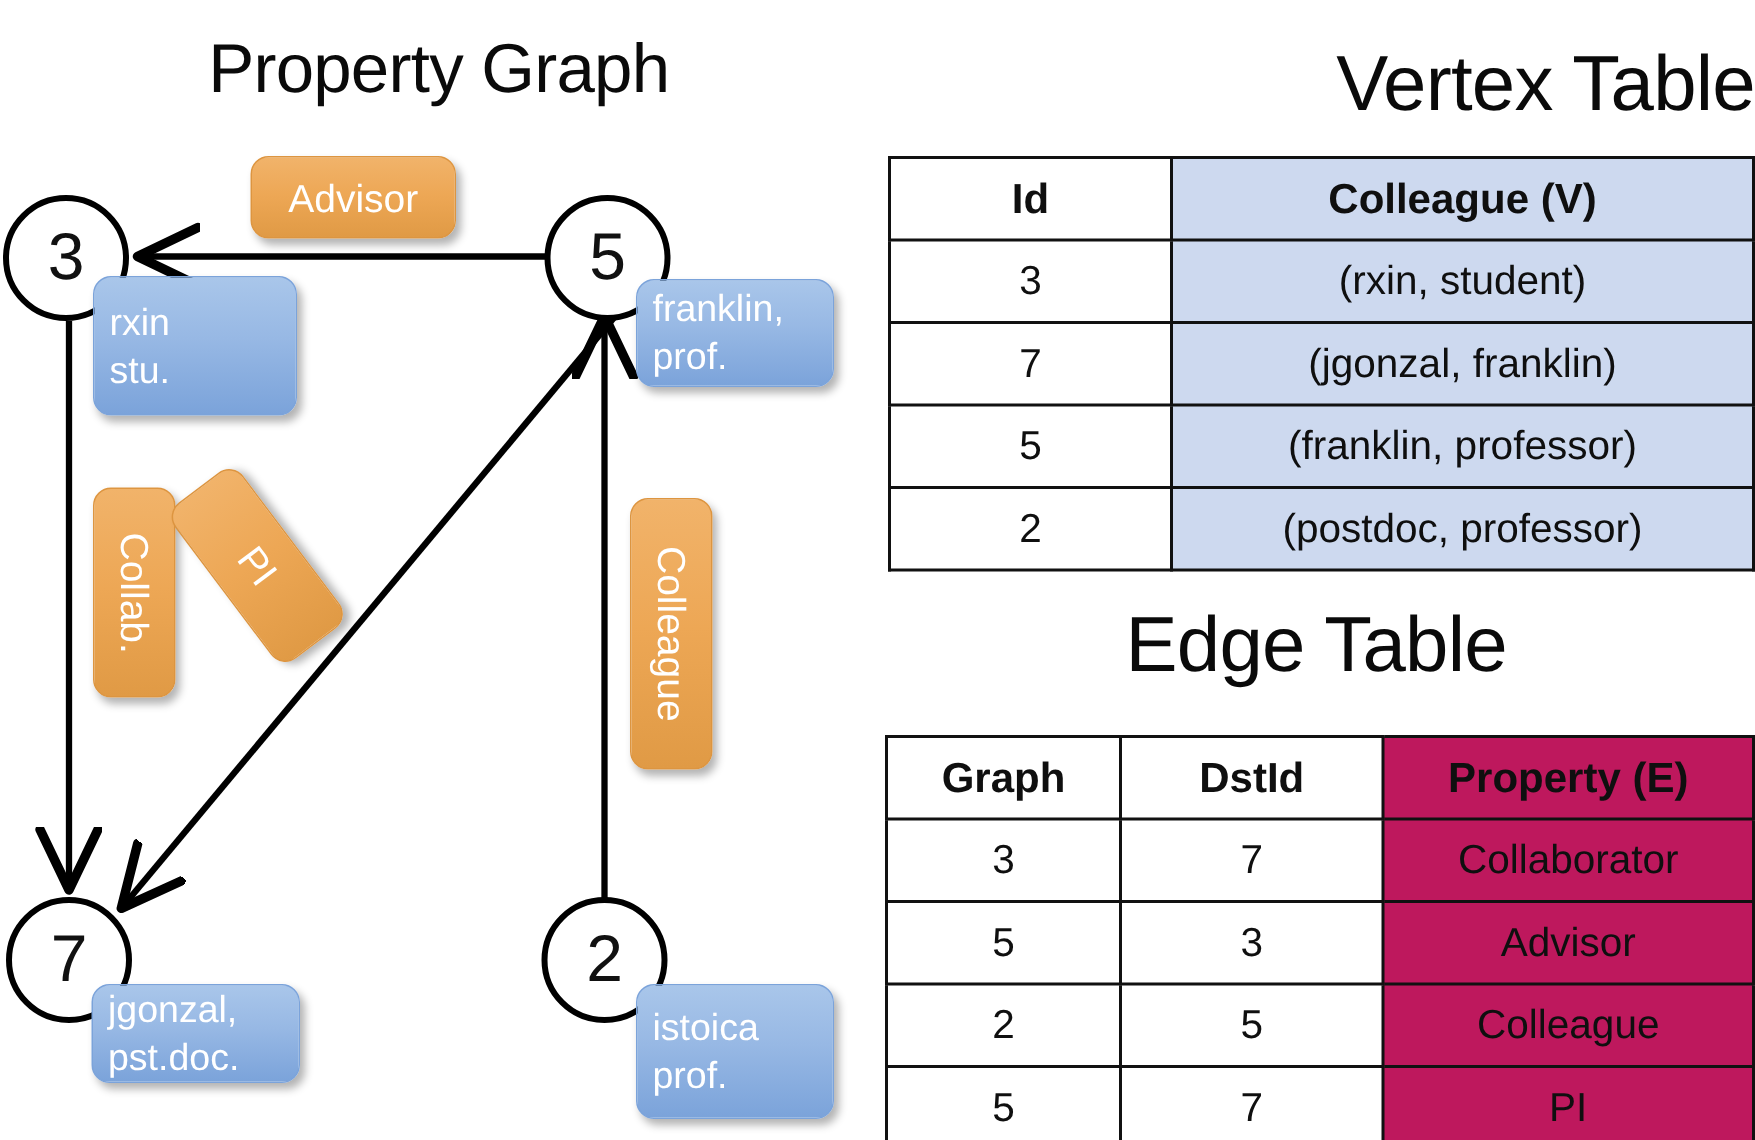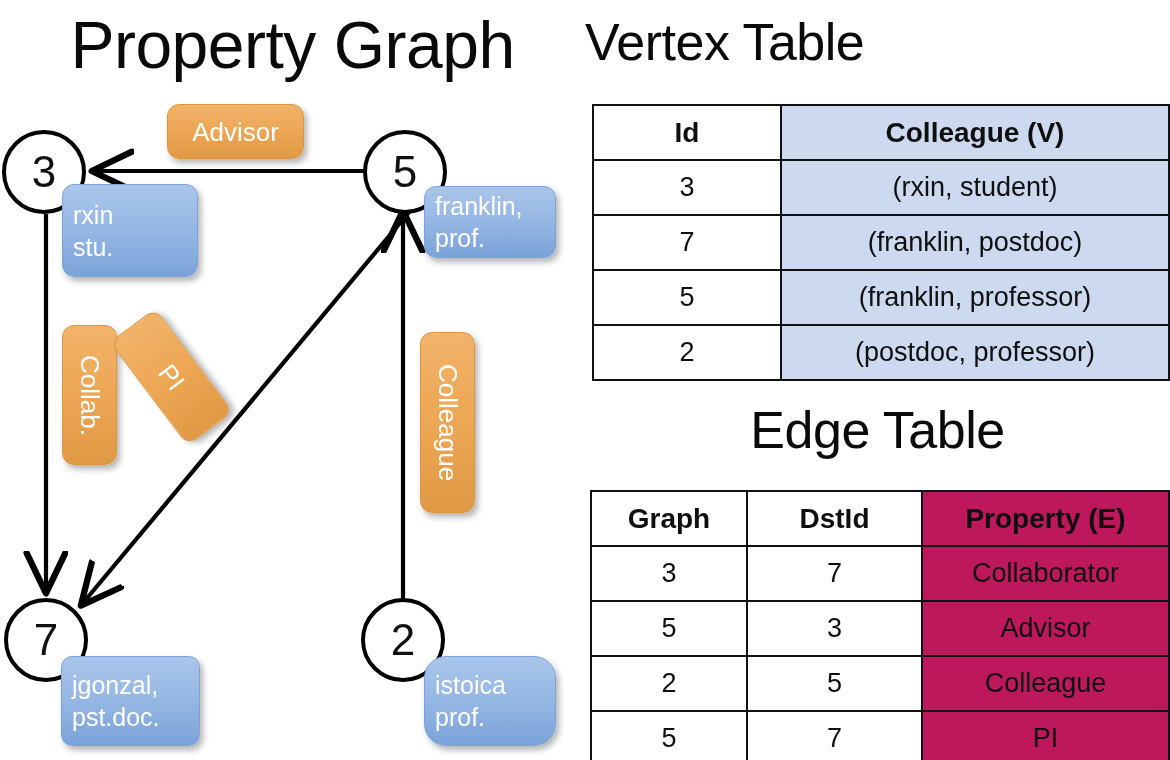--- a/index.html
+++ b/index.html
@@ -22,26 +22,26 @@
     font-family: "Liberation Sans", sans-serif;
     font-weight: 300;
     color: #0a0a0a;
     white-space: nowrap;
     letter-spacing: -0.5px;
     -webkit-font-smoothing: antialiased;
   }
   #title-property-graph {
     left: 0; top: 14px; width: 585px;
     text-align: center;
-    font-size: 66px;
+    font-size: 46px;
     line-height: 62px;
   }
   #title-vertex-table {
-    left: 585px; top: 12px; width: 585px;
-    text-align: left;
+    left: 585px; top: 26px; width: 585px;
+    text-align: right;
     font-size: 52px;
     line-height: 60px;
   }
   #title-edge-table {
     left: 585px; top: 400px; width: 585px;
     text-align: center;
     font-size: 52px;
     line-height: 60px;
   }
 
@@ -184,26 +184,26 @@
   <div class="prop-box blue" style="left:62px; top:184px; width:136px; height:93px;">
     <span>rxin</span>
     <span>stu.</span>
   </div>
 
   <div class="prop-box blue" style="left:424px; top:186px; width:132px; height:72px;">
     <span>franklin,</span>
     <span>prof.</span>
   </div>
 
-  <div class="prop-box blue" style="left:61px; top:656px; width:139px; height:90px;border-radius:11px;">
+  <div class="prop-box blue" style="left:61px; top:656px; width:139px; height:66px;">
     <span>jgonzal,</span>
     <span>pst.doc.</span>
   </div>
 
-  <div class="prop-box blue" style="left:424px; top:656px; width:132px; height:90px;border-radius:22px;">
+  <div class="prop-box blue" style="left:424px; top:656px; width:132px; height:90px;">
     <span>istoica</span>
     <span>prof.</span>
   </div>
 
   <div class="prop-box orange" style="left:167px; top:104px; width:137px; height:55px; z-index:9;">
     <span>Advisor</span>
   </div>
 
   <div class="prop-box orange vertical" style="left:62px; top:325px; width:55px; height:140px;">
     <span class="vtext">Collab.</span>
@@ -229,21 +229,21 @@
       <th class="cell-blue">Colleague (V)</th>
     </tr>
   </thead>
   <tbody>
     <tr>
       <td>3</td>
       <td class="cell-blue">(rxin, student)</td>
     </tr>
     <tr>
       <td>7</td>
-      <td class="cell-blue">(franklin, postdoc)</td>
+      <td class="cell-blue">(jgonzal, franklin)</td>
     </tr>
     <tr>
       <td>5</td>
       <td class="cell-blue">(franklin, professor)</td>
     </tr>
     <tr>
       <td>2</td>
       <td class="cell-blue">(postdoc, professor)</td>
     </tr>
   </tbody>

